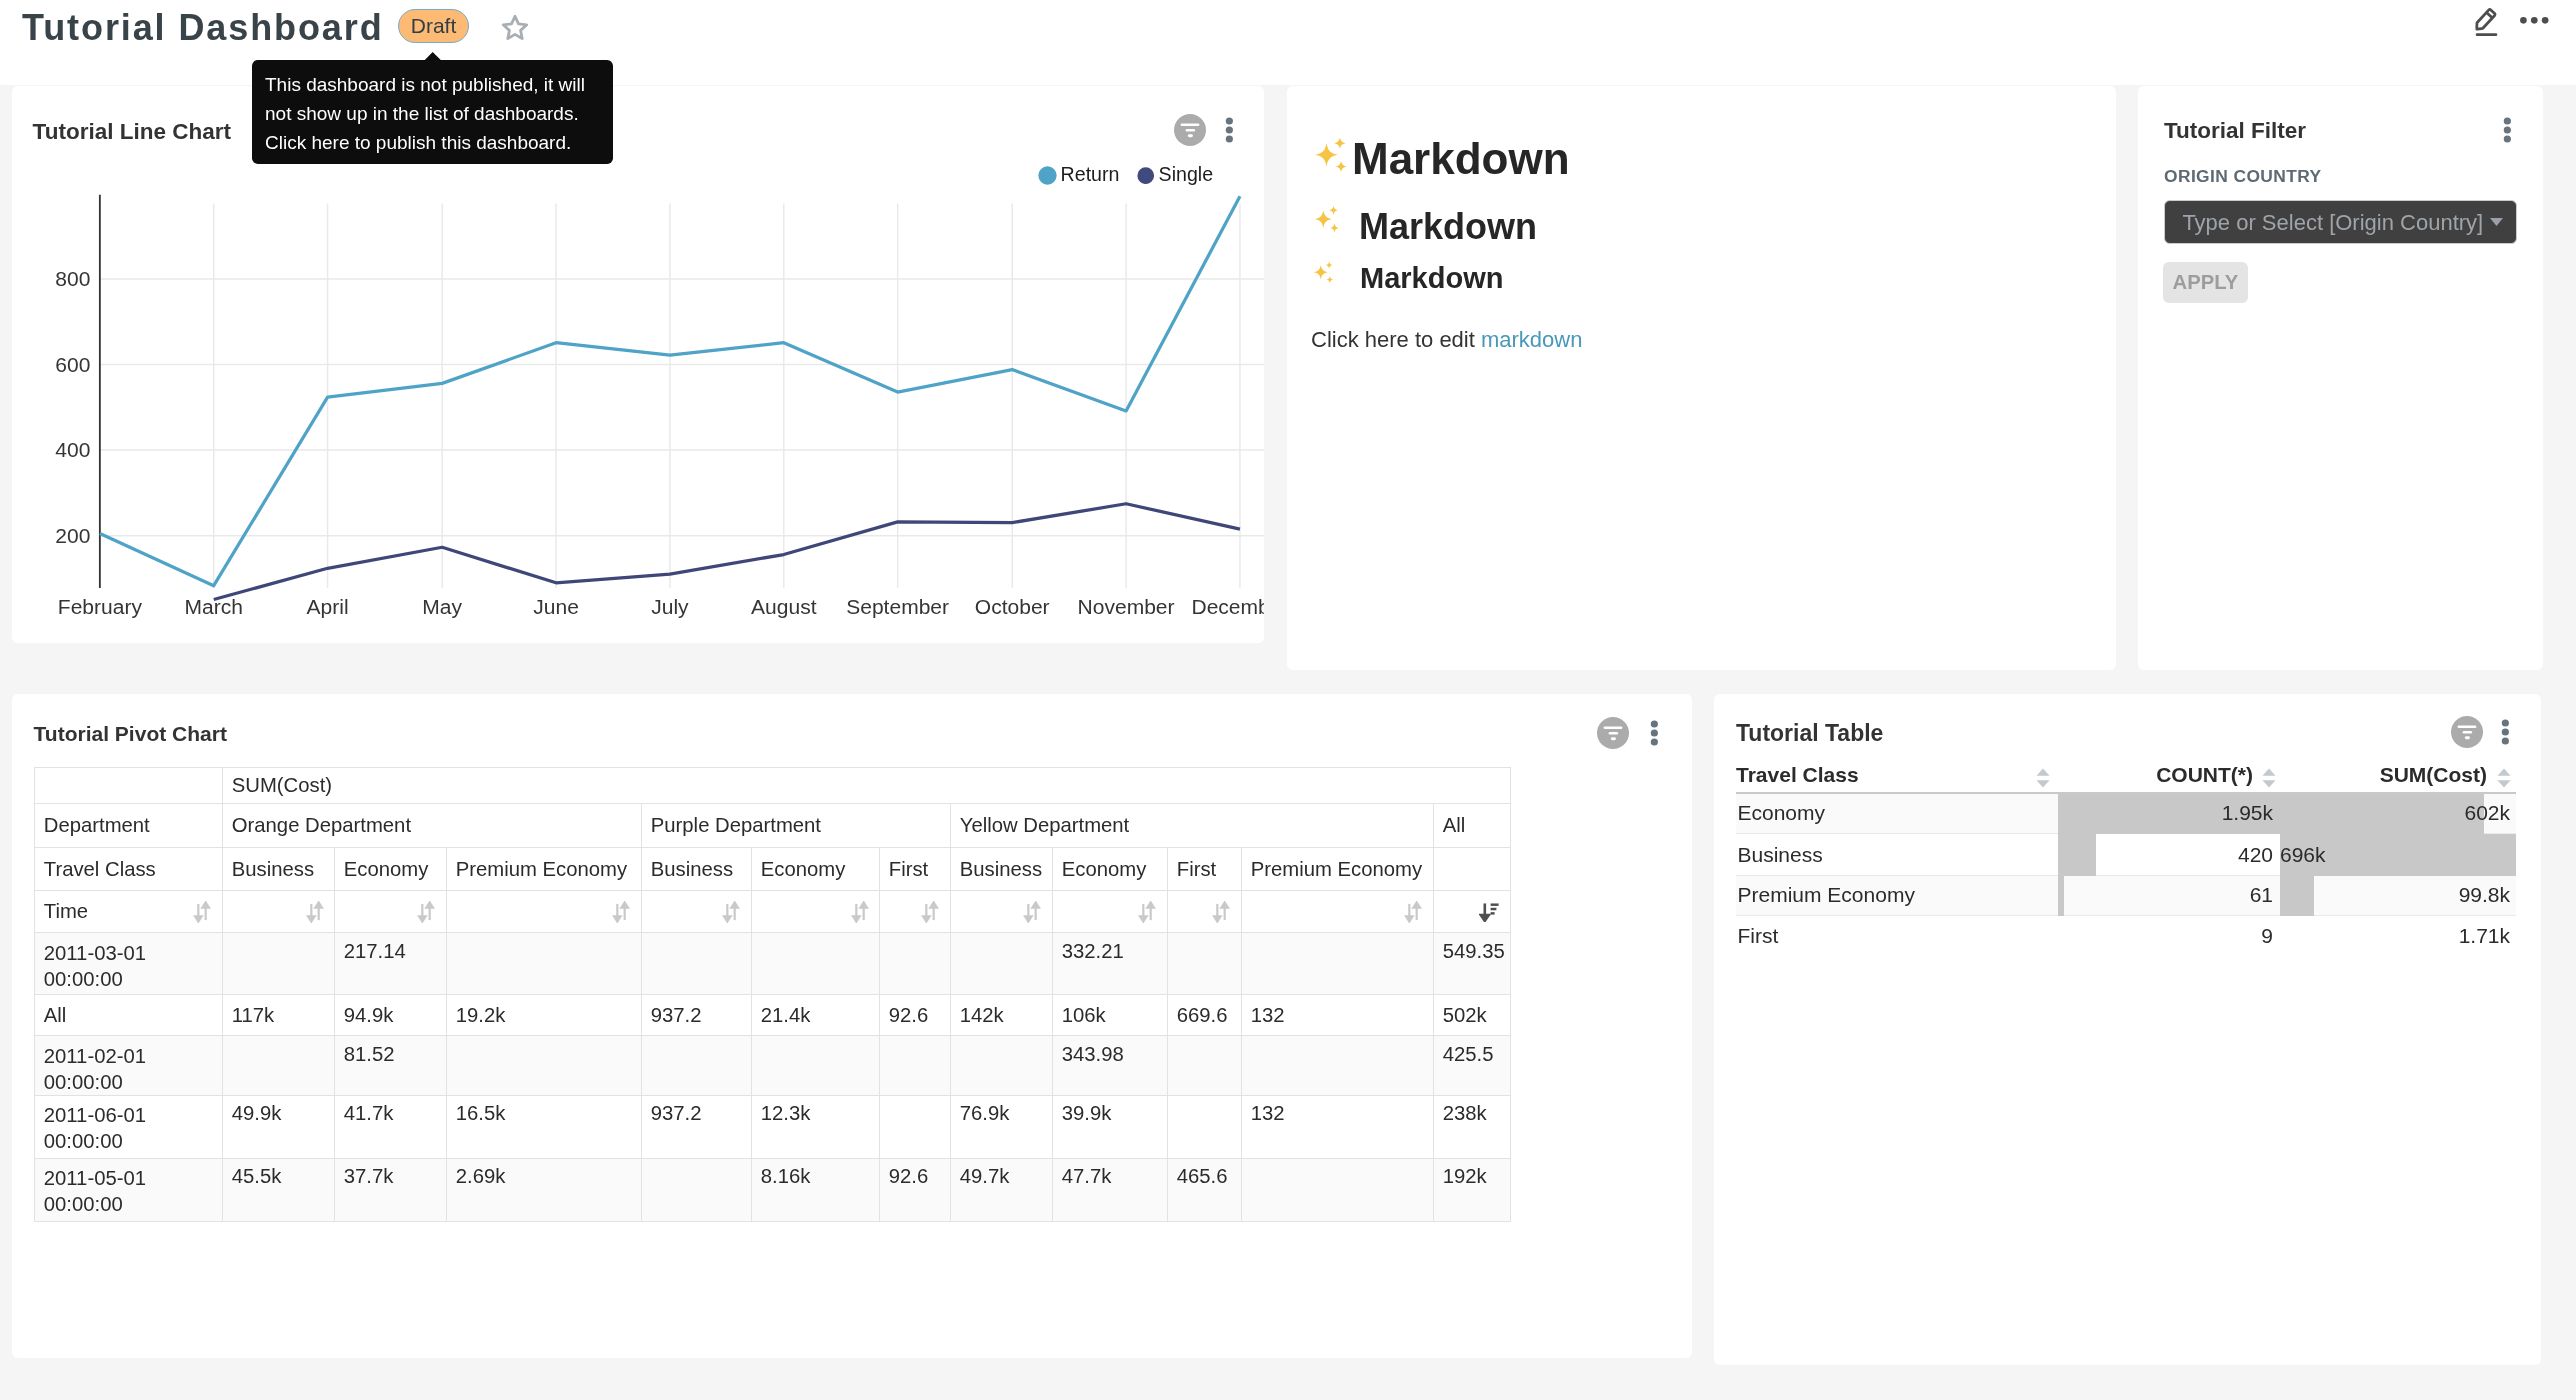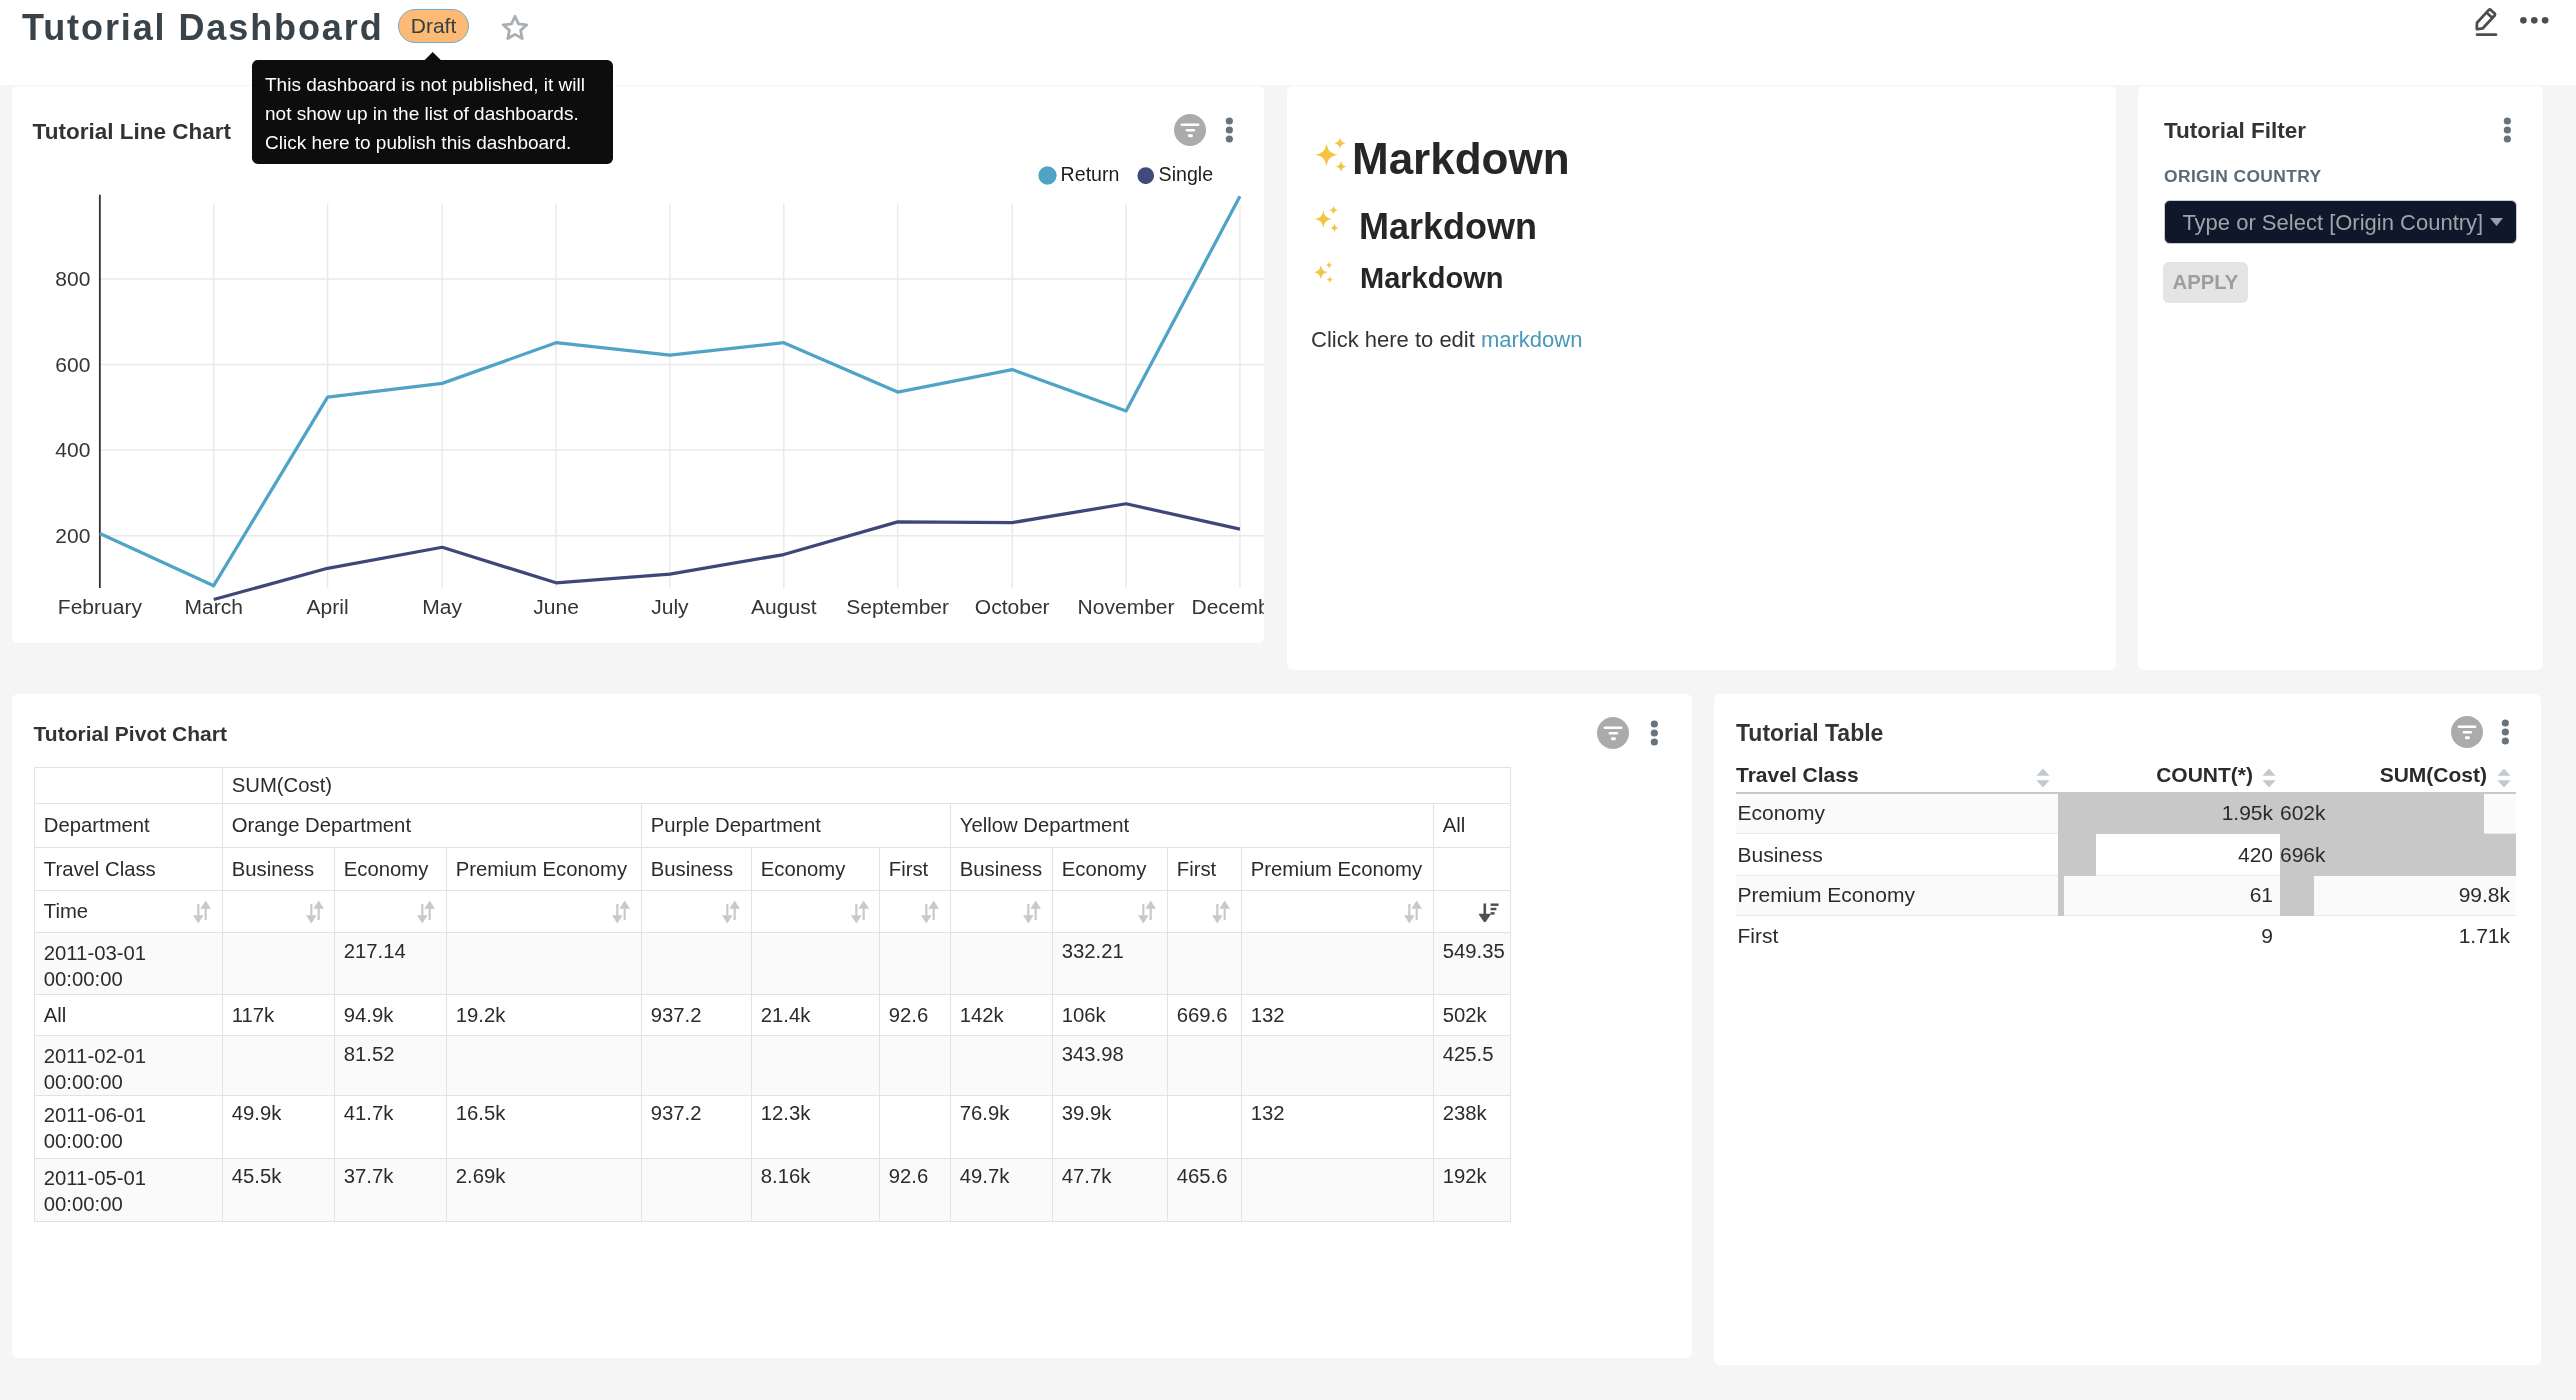--- a/index.html
+++ b/index.html
@@ -114,21 +114,21 @@
 <div style="position:absolute;left:24px;top:241px;font-size:22px;color:#333">Click here to edit <span style="color:#4898ba">markdown</span></div>
 </div>
 <div class="card" style="left:2138px;top:86px;width:405px;height:584px">
 <div class="ctitle" style="left:26px;top:32px">Tutorial Filter</div>
 <svg style="position:absolute;left:365px;top:21px" width="8.7" height="46" viewBox="0 0 12 64">
 <circle cx="6" cy="19.5" r="5" fill="#67747e"></circle>
       <circle cx="6" cy="32" r="5" fill="#67747e"></circle>
       <circle cx="6" cy="44.5" r="5" fill="#67747e"></circle>
 </svg>
 <div style="position:absolute;left:26px;top:80px;font-size:17.4px;font-weight:600;color:#5d6a74;letter-spacing:0.4px">ORIGIN COUNTRY</div>
-<div style="position:absolute;left:26px;top:114px;width:353px;height:44px;border:1.5px solid #ccc;border-radius:5.8px;background:#0f172a">
+<div style="position:absolute;left:26px;top:114px;width:353px;height:44px;border:1.5px solid #ccc;border-radius:5.8px;background:#404040">
 <div style="position:absolute;left:17.4px;top:9.4px;font-size:22px;color:#9fa4a9">Type or Select [Origin Country]</div>
 <svg style="position:absolute;right:13px;top:17.4px" width="13" height="8" viewBox="0 0 18 11">
         <polygon points="0,0 18,0 9,11" fill="#9aa0a5"></polygon>
       </svg>
 </div>
 <div style="position:absolute;left:25px;top:176px;width:85px;height:41px;background:#e4e4e4;border-radius:5.8px;color:#9d9d9d;font-size:20.3px;font-weight:700;line-height:41px;text-align:center">APPLY</div>
 </div>
 <div class="card" style="left:11.6px;top:694px;width:1680px;height:664px">
 <div class="ctitle" style="left:22px;top:27.6px;font-size:21px">Tutorial Pivot Chart</div>
 <svg style="position:absolute;left:1585px;top:23px" width="32" height="32" viewBox="0 0 44 44">
@@ -405,21 +405,21 @@
       <div style="position:absolute;right:3.6px;top:9.4px"><svg width="16" height="22" viewBox="0 0 22 30" style="vertical-align:-5.8px">
 <polygon points="11,2 20,12 2,12" fill="#c4c9cd"></polygon>
 <polygon points="11,28 20,18 2,18" fill="#c4c9cd"></polygon>
 </svg></div>
     </div>
 <div style="position:absolute;left:22px;top:100px;width:780px;height:40px;border-bottom:1.5px solid #e9e9e9;background:#fafafa;font-size:21px;color:#2b2b2b">
 <div style="position:absolute;left:1.5px;top:7.3px">Economy</div>
 <div style="position:absolute;left:322px;top:0;width:222px;height:40px;background:#c8c8c8"></div>
 <div style="position:absolute;left:544px;top:0;width:204px;height:40px;background:#c8c8c8"></div>
 <div style="position:absolute;left:322px;width:215px;top:7.3px;text-align:right">1.95k</div>
-<div style="position:absolute;left:544px;width:230px;top:7.3px;">602k</div>
+<div style="position:absolute;left:544px;width:230px;top:7.3px;text-align:right">602k</div>
 </div>
 <div style="position:absolute;left:22px;top:140px;width:780px;height:42px;border-bottom:1.5px solid #e9e9e9;background:#fff;font-size:21px;color:#2b2b2b">
 <div style="position:absolute;left:1.5px;top:8.7px">Business</div>
 <div style="position:absolute;left:322px;top:0;width:38px;height:42px;background:#c8c8c8"></div>
 <div style="position:absolute;left:544px;top:0;width:236px;height:42px;background:#c8c8c8"></div>
 <div style="position:absolute;left:322px;width:215px;top:8.7px;text-align:right">420</div>
 <div style="position:absolute;left:544px;width:230px;top:8.7px;text-align:left">696k</div>
 </div>
 <div style="position:absolute;left:22px;top:182px;width:780px;height:40px;border-bottom:1.5px solid #e9e9e9;background:#fafafa;font-size:21px;color:#2b2b2b">
 <div style="position:absolute;left:1.5px;top:7.3px">Premium Economy</div>

